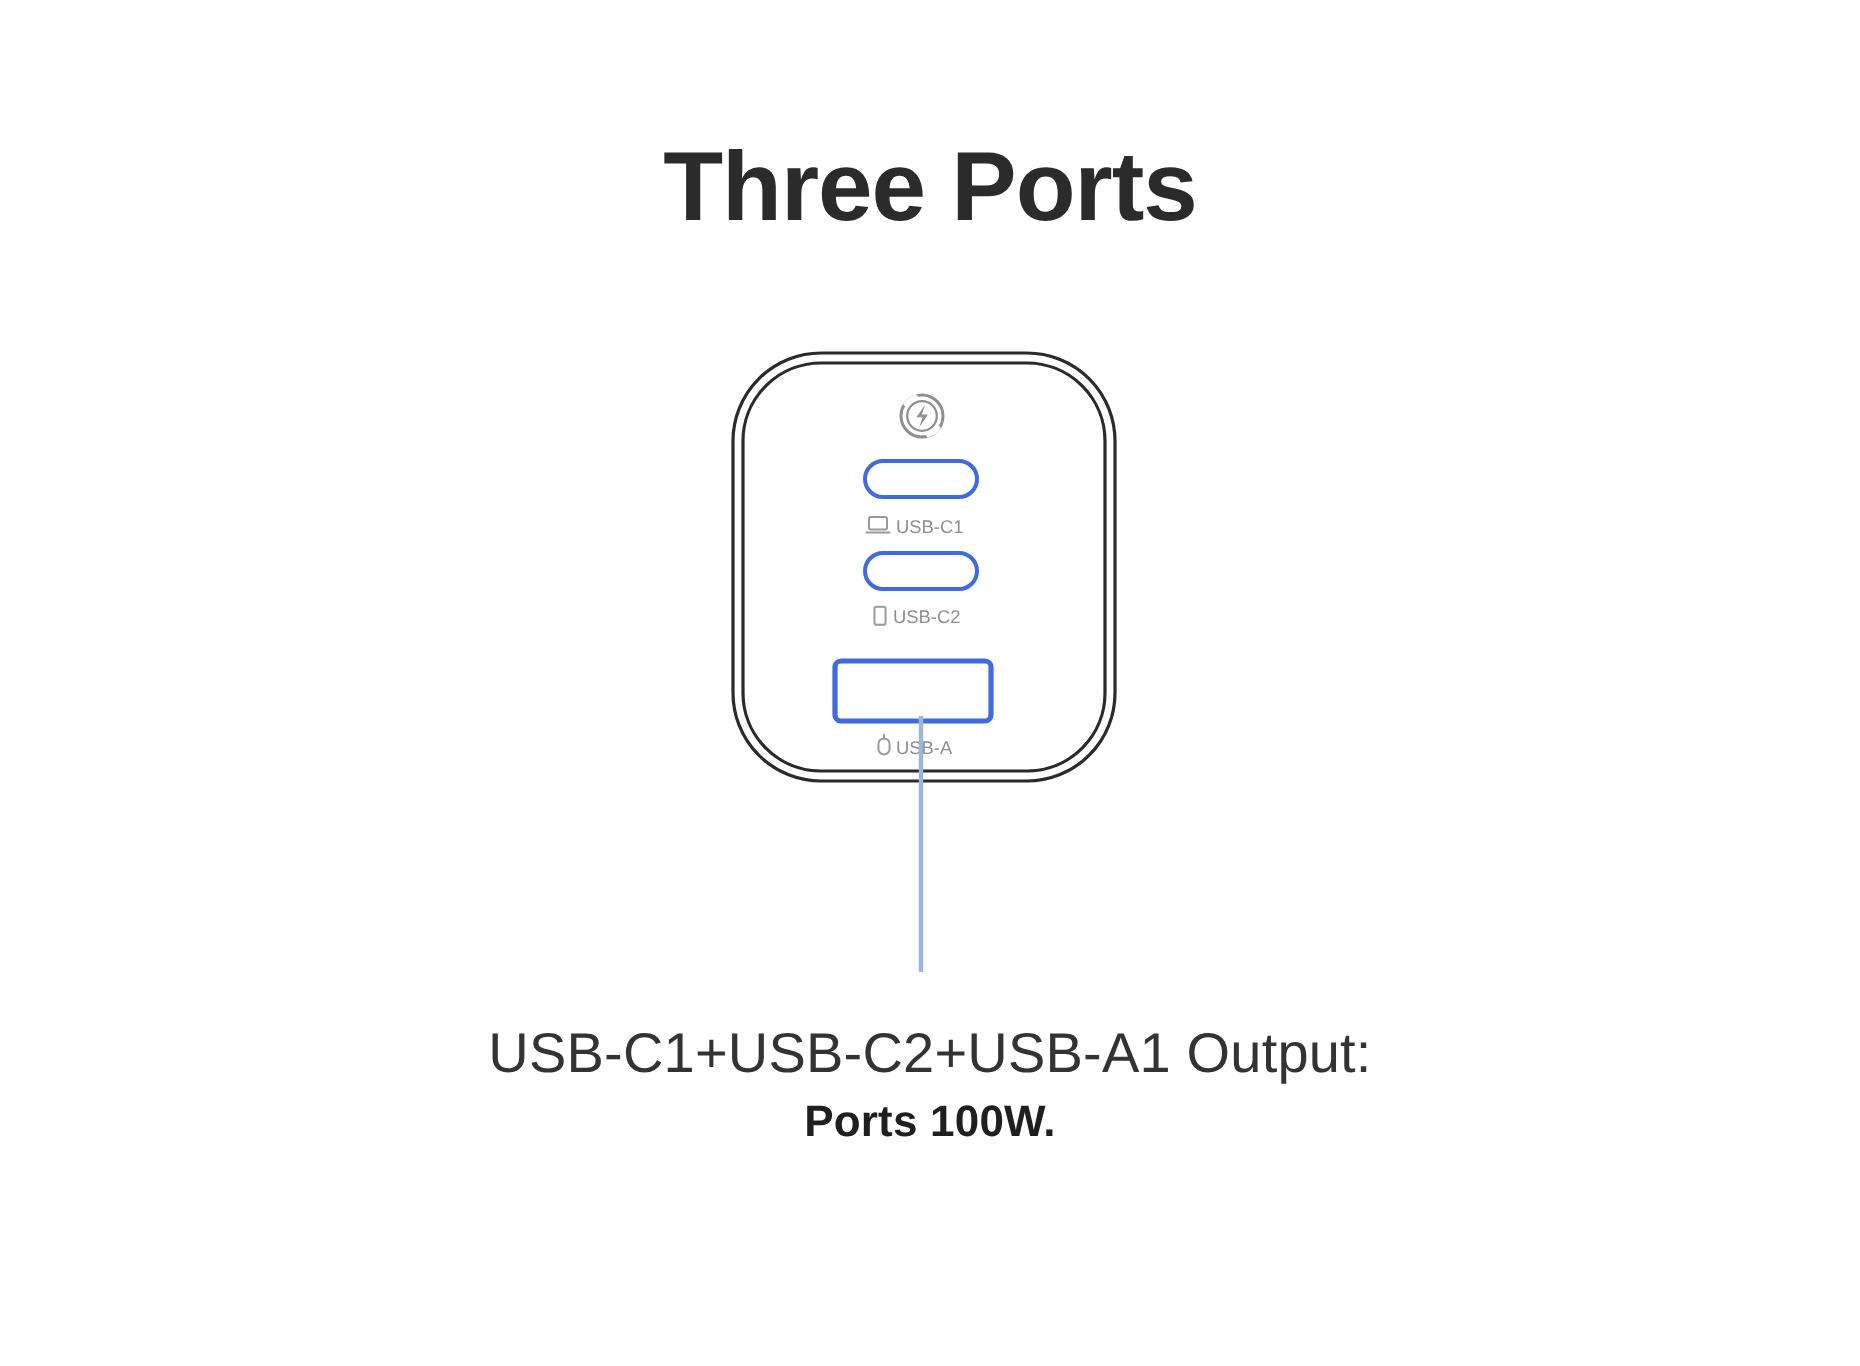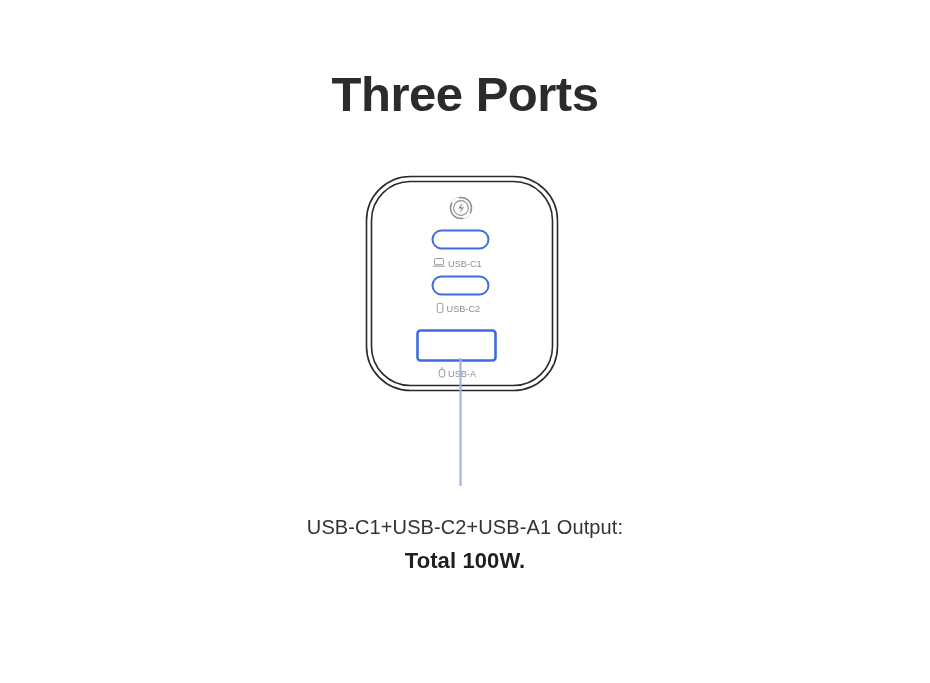--- a/index.html
+++ b/index.html
@@ -53,21 +53,21 @@
   .caption {
     position: absolute;
     top: 512px;
     left: 0;
     width: 930px;
     text-align: center;
     color: #333333;
   }
   .caption-line1 {
     display: block;
-    font-size: 20px;
+    font-size: 28px;
     line-height: 30px;
     font-weight: 400;
     letter-spacing: 0.1px;
     color: #333333;
   }
   .caption-line2 {
     display: block;
     margin-top: 4px;
     font-size: 22px;
     line-height: 30px;
@@ -127,16 +127,16 @@
         <text x="88" y="209" font-family="Liberation Sans, sans-serif" font-size="9.2" fill="#8e8e93">USB-A</text>
       </g>
 
       <line x1="100.5" y1="190" x2="100.5" y2="318" stroke="#9db6e0" stroke-width="2.2"></line>
 
     </svg>
   </div>
 
   <div class="caption">
     <span class="caption-line1">USB-C1+USB-C2+USB-A1 Output:</span>
-    <span class="caption-line2">Total 100W.</span>
+    <span class="caption-line2">Ports 100W.</span>
   </div>
 
 </div>
 
 </body></html>

